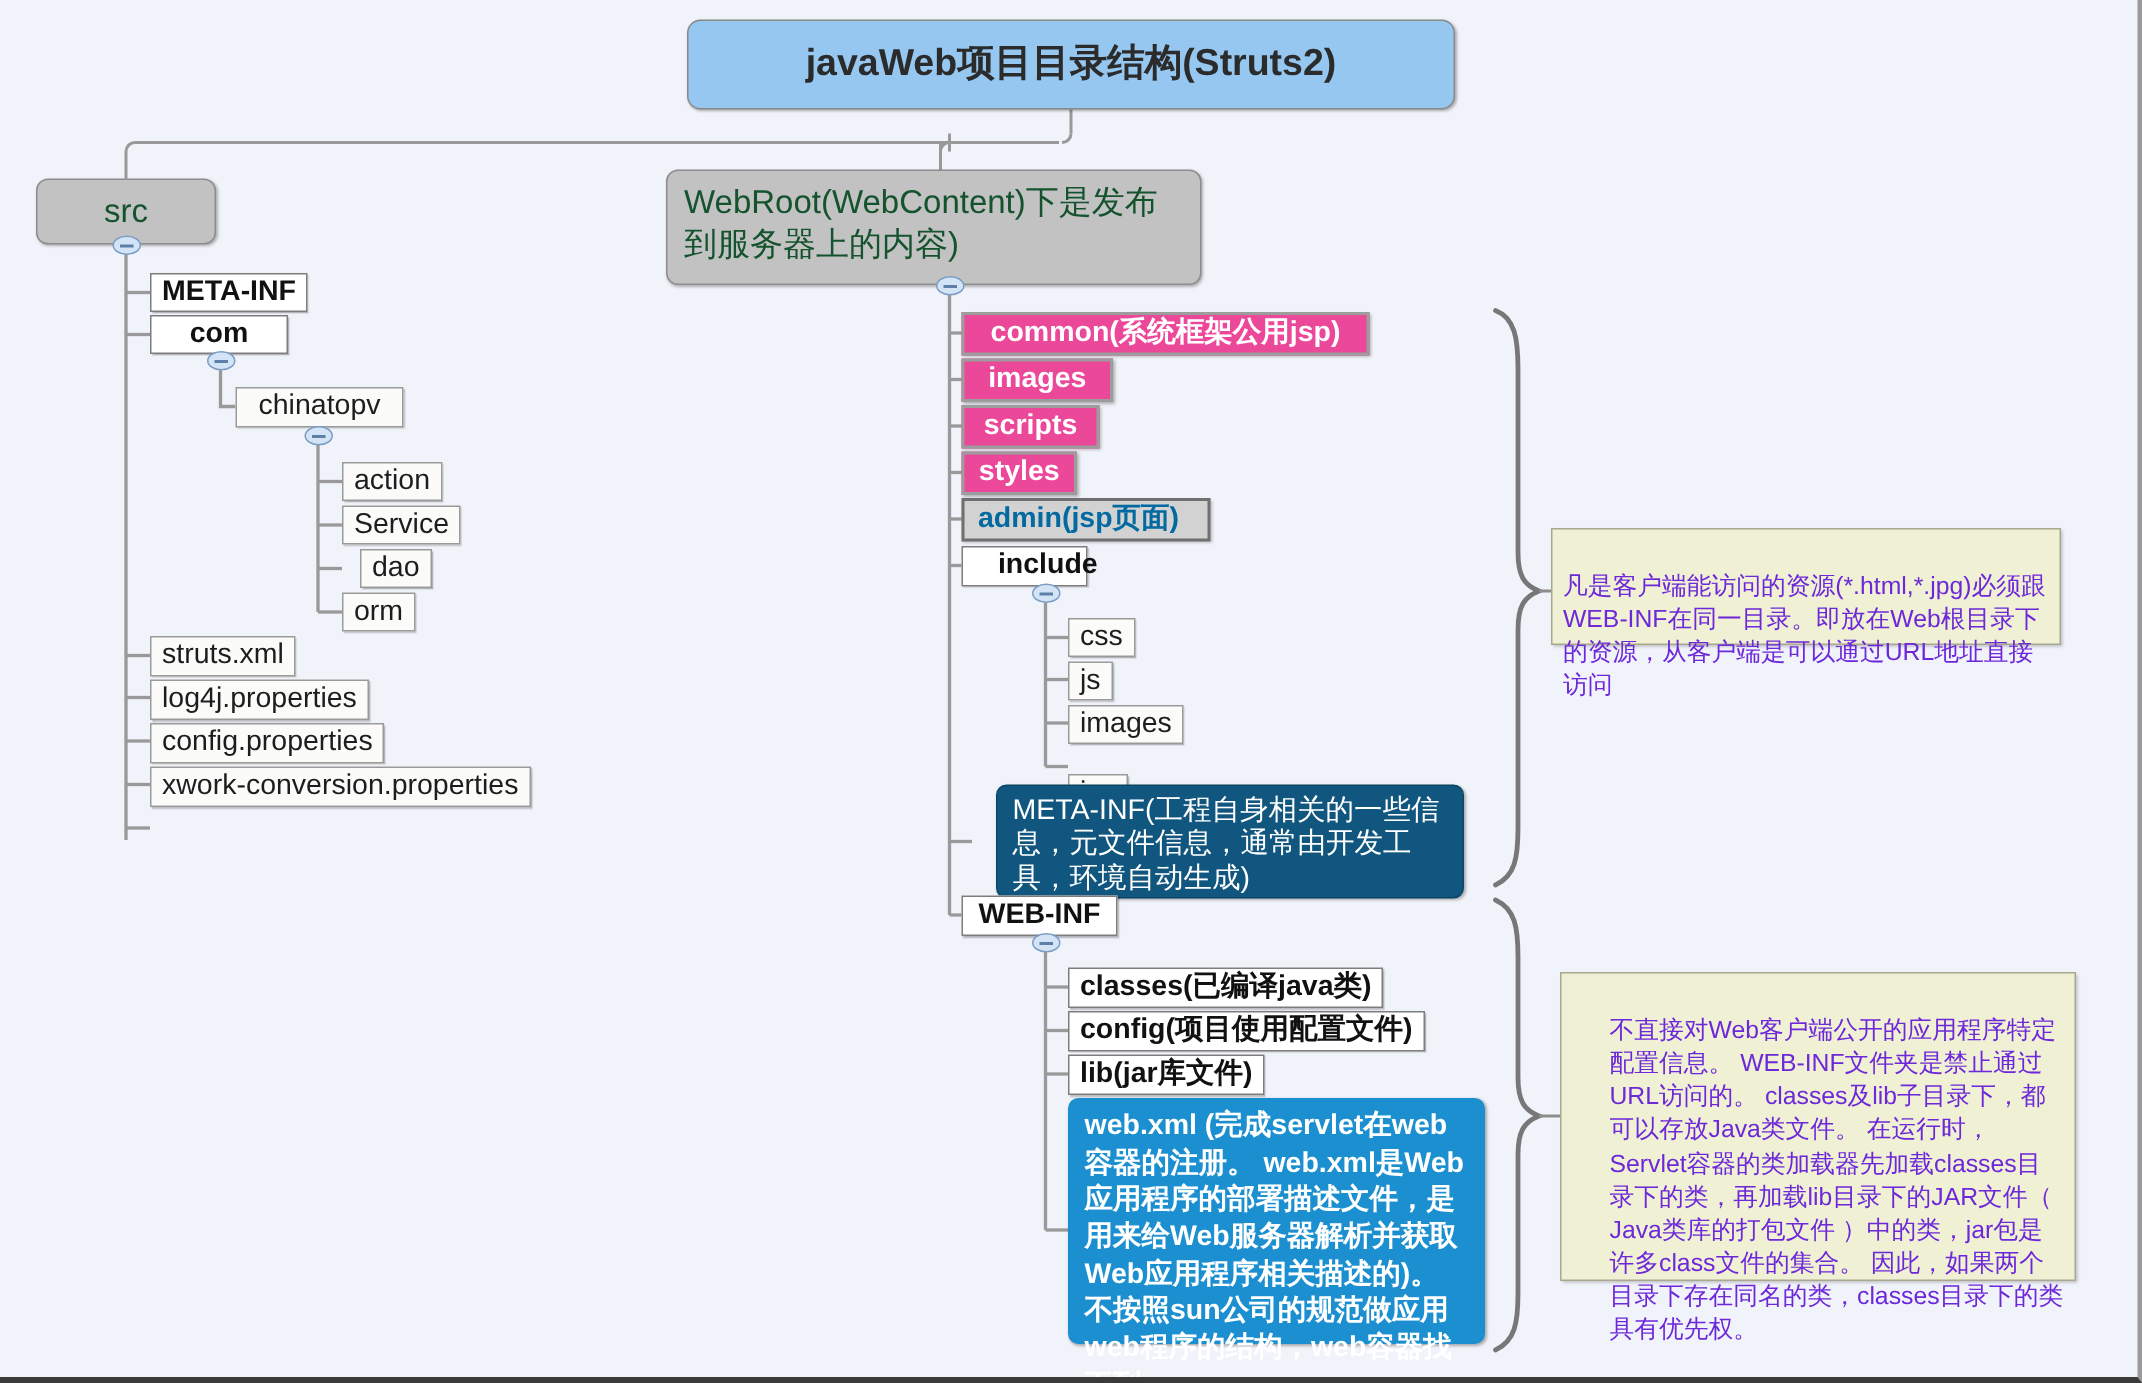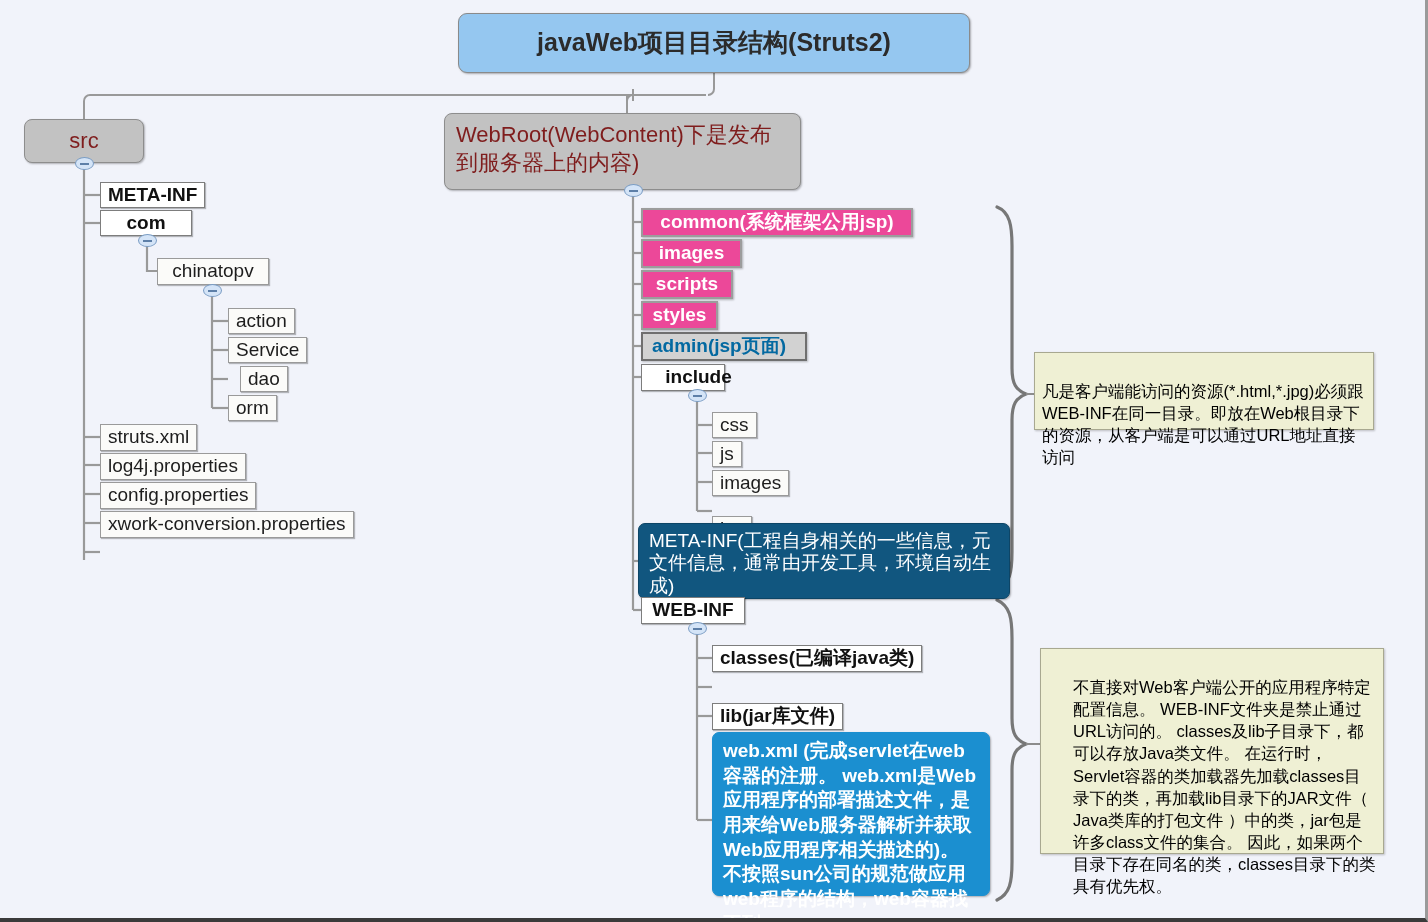--- a/index.html
+++ b/index.html
@@ -43,21 +43,21 @@
     font-weight:bold;
     font-size:25px;
     justify-content:center;
     box-shadow:1px 1px 2px rgba(0,0,0,.30);
   }
   
   .n-gray{
     background:#c2c2c2;
     border:1px solid #8d8d8d;
     border-radius:8px;
-    color:#7f1d1d;
+    color:#14532d;
     font-size:22px;
     justify-content:center;
     box-shadow:1px 1px 2px rgba(0,0,0,.28);
   }
   
   .n-plain{
     background:#fbfbf9;
     border:1px solid #9a9a9a;
     color:#1d1d1d;
     font-size:19px;
@@ -114,21 +114,21 @@
     font-weight:bold;
     font-size:19px;
     padding:6px 10px;
     box-shadow:1px 1px 2px rgba(0,0,0,.30);
   }
   
   .note{
     position:absolute;
     background:#eff0d4;
     border:1px solid #a8a890;
-    color:#000000;
+    color:#6d28d9;
     font-size:16.5px;
     line-height:1.34;
     padding:5px 7px;
     box-sizing:border-box;
     box-shadow:1px 1px 2px rgba(0,0,0,.22);
     white-space:pre-line;
   }
   
   .toggle{
     position:absolute;
@@ -304,32 +304,35 @@
   <div class="node n-plain" style="left:712px; top:441px; height:26px;">
     <span>js</span>
   </div>
   <div class="node n-plain" style="left:712px; top:470px; height:26px;">
     <span>images</span>
   </div>
   <div class="node n-plain" style="left:712px; top:516px; height:26px;">
     <span>jsp</span>
   </div>
 
-  <div class="node n-darkblue multi" style="left:638px; top:523px; width:372px; height:76px;">
+  <div class="node n-darkblue multi" style="left:664px; top:523px; width:312px; height:76px;">
     <span>META-INF(工程自身相关的一些信息，元文件信息，通常由开发工具，环境自动生成)</span>
   </div>
 
   <div class="node n-white" style="left:641px; top:597px; width:104px; height:27px; justify-content:center;">
     <span>WEB-INF</span>
   </div>
   <div class="toggle" style="left:688px; top:622px;"></div>
 
   <div class="node n-white" style="left:712px; top:645px; height:27px;">
     <span>classes(已编译java类)</span>
   </div>
+  <div class="node n-white" style="left:712px; top:674px; height:27px;">
+    <span>config(项目使用配置文件)</span>
+  </div>
   <div class="node n-white" style="left:712px; top:703px; height:27px;">
     <span>lib(jar库文件)</span>
   </div>
 
   <div class="node n-blue multi" style="left:712px; top:732px; width:278px; height:164px; line-height:1.30;">
     <span> web.xml  (完成servlet在web容器的注册。 web.xml是Web应用程序的部署描述文件，是用来给Web服务器解析并获取Web应用程序相关描述的)。 不按照sun公司的规范做应用web程序的结构，web容器找不到。</span>
   </div>
 
   <div class="note" style="left:1034px; top:352px; width:340px; height:78px;">
     <span>凡是客户端能访问的资源(*.html,*.jpg)必须跟WEB-INF在同一目录。即放在Web根目录下的资源，从客户端是可以通过URL地址直接访问</span>

